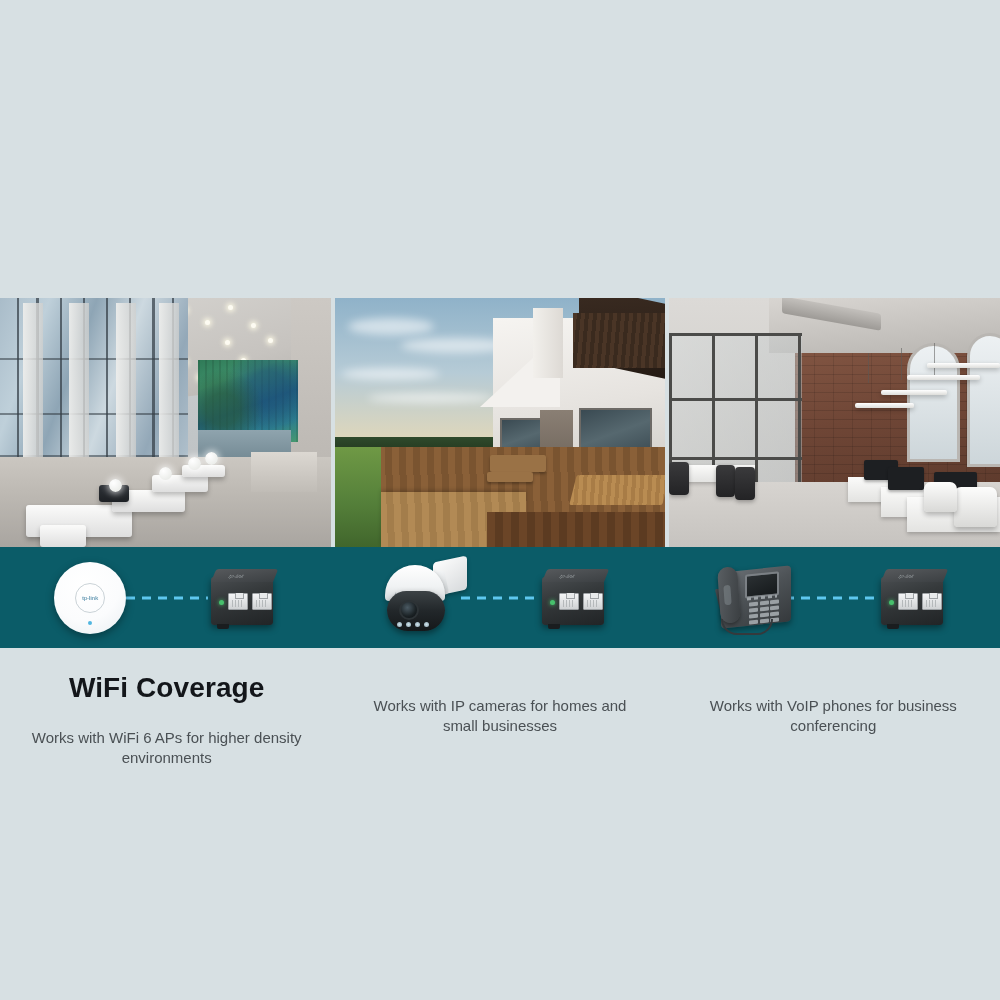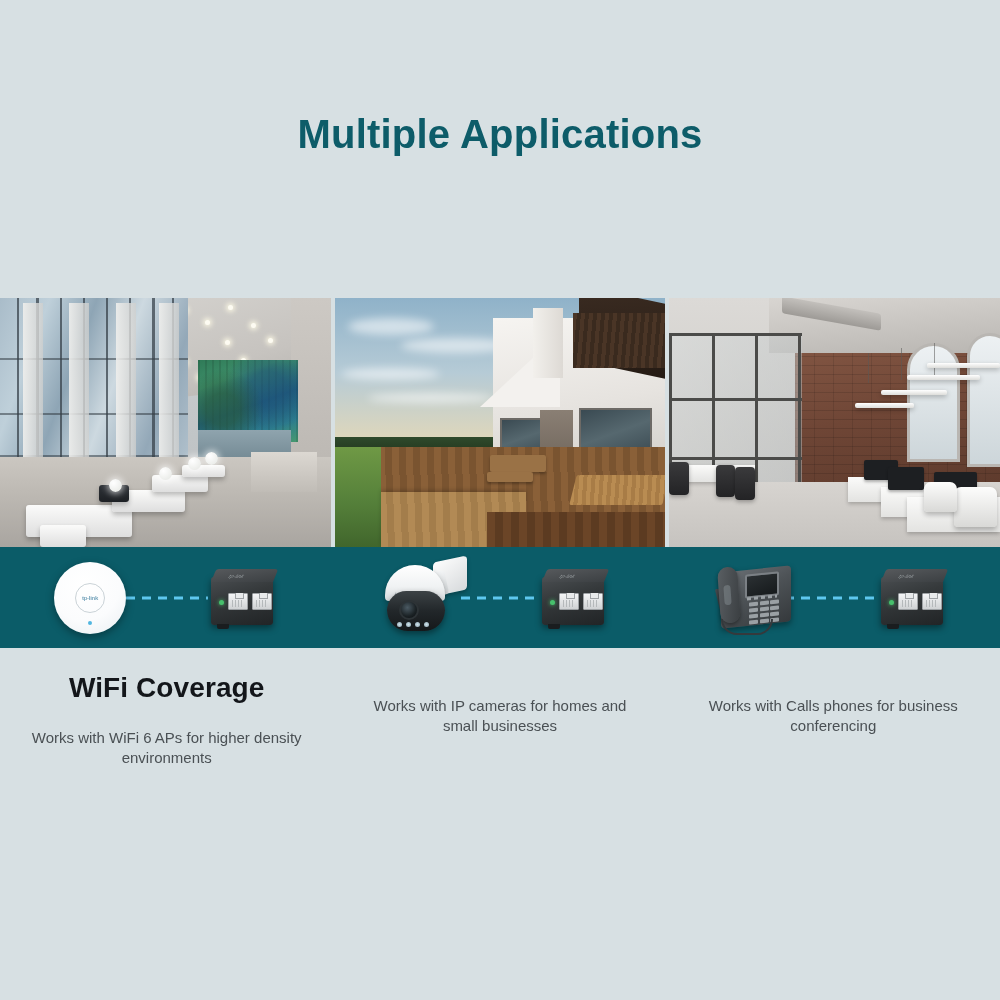--- a/index.html
+++ b/index.html
@@ -400,23 +400,20 @@
   }
   .cap-desc {
     font-size:15px; line-height:1.35; color:#4a5054; font-weight:400;margin-top:24px;
   }
 </style>
 </head>
 <body>
 
 <div class="page">
 
-  <div class="title-wrap">
-    <div class="title">Multiple Applications</div>
-  </div>
 
   <div class="photo-strip">
 
     <div class="photo p1">
       <div class="ceiling"></div>
       <div class="downlight" style="top:7%;left:40%"></div>
       <div class="downlight" style="top:4%;left:55%"></div>
       <div class="downlight" style="top:3%;left:69%"></div>
       <div class="downlight" style="top:12%;left:45%"></div>
       <div class="downlight" style="top:9%;left:62%"></div>
@@ -628,17 +625,17 @@
 
   <div class="captions">
     <div class="caption">
       <div class="cap-title">WiFi Coverage</div>
       <div class="cap-desc">Works with WiFi 6 APs for higher density environments</div>
     </div>
     <div class="caption">
       <div class="cap-desc">Works with IP cameras for homes and small businesses</div>
     </div>
     <div class="caption">
-      <div class="cap-desc">Works with Calls phones for business conferencing</div>
+      <div class="cap-desc">Works with VoIP phones for business conferencing</div>
     </div>
   </div>
 
 </div>
 
 </body></html>

